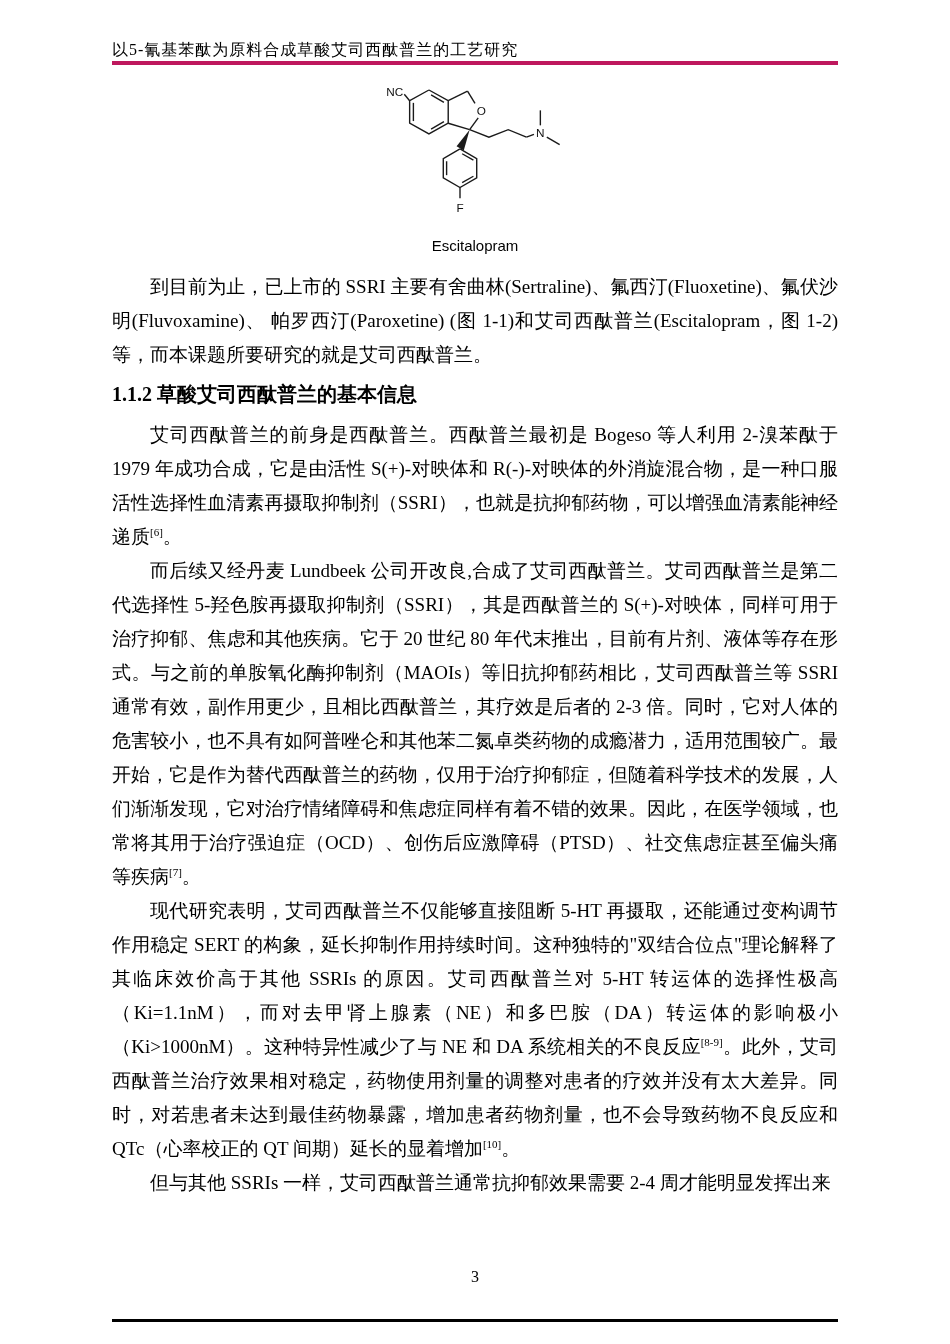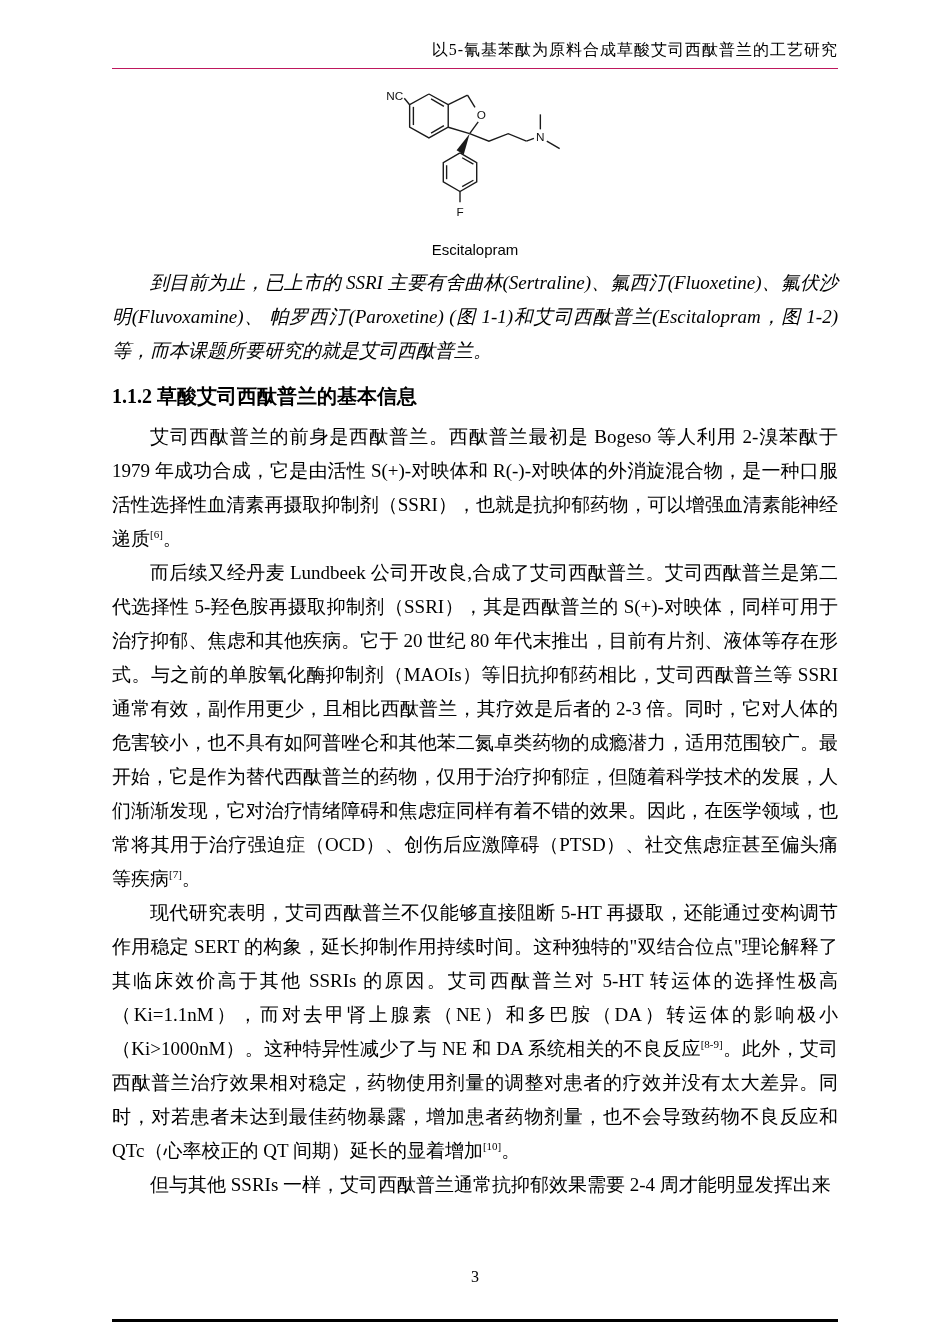--- a/index.html
+++ b/index.html
@@ -9,25 +9,24 @@
     height: 1344px;
     margin: 0 auto;
     background: #ffffff;
     box-sizing: border-box;
     padding: 40px 112px 0 112px;
     font-family: "Liberation Serif", "DejaVu Serif", serif;
     color: #000;
     overflow: hidden;
   }
   .doc-header {
-    text-align: right;
+    text-align: left;
     font-size: 16px;
     letter-spacing: 1px;
-    padding-bottom: 7px;
-    border-bottom: 1px solid #be185d;
+    border-bottom: 4px solid #be185d;
   }
   .figure-block { text-align: center; margin-top: 10px; }
   .structure-svg { display: inline-block; }
   .compound-label {
     font-family: "Liberation Sans", "DejaVu Sans", sans-serif;
     font-size: 15px;
     margin-top: 8px;
   }
   .figure-caption {
     font-size: 14px;
@@ -35,24 +34,24 @@
     margin-top: 9px;
     text-decoration: line-through;
   }
   .para {
     margin: 0;
     font-size: 19px;
     line-height: 34px;
     text-align: justify;
     text-indent: 2em;
   }
-  .para.first { margin-top: 8px; font-style: italic; }
+  .para.first { margin-top: 16px; }
   sup.cite { font-size: 11px; line-height: 0; }
   .section-heading {
-    margin: 13px 0 9px 0;
+    margin: 7px 0 9px 0;
     font-size: 20px;
     font-weight: bold;
     line-height: 30px;
   }
   .footer-number {
     position: absolute;
     left: 0;
     bottom: 58px;
     width: 100%;
     text-align: center;

